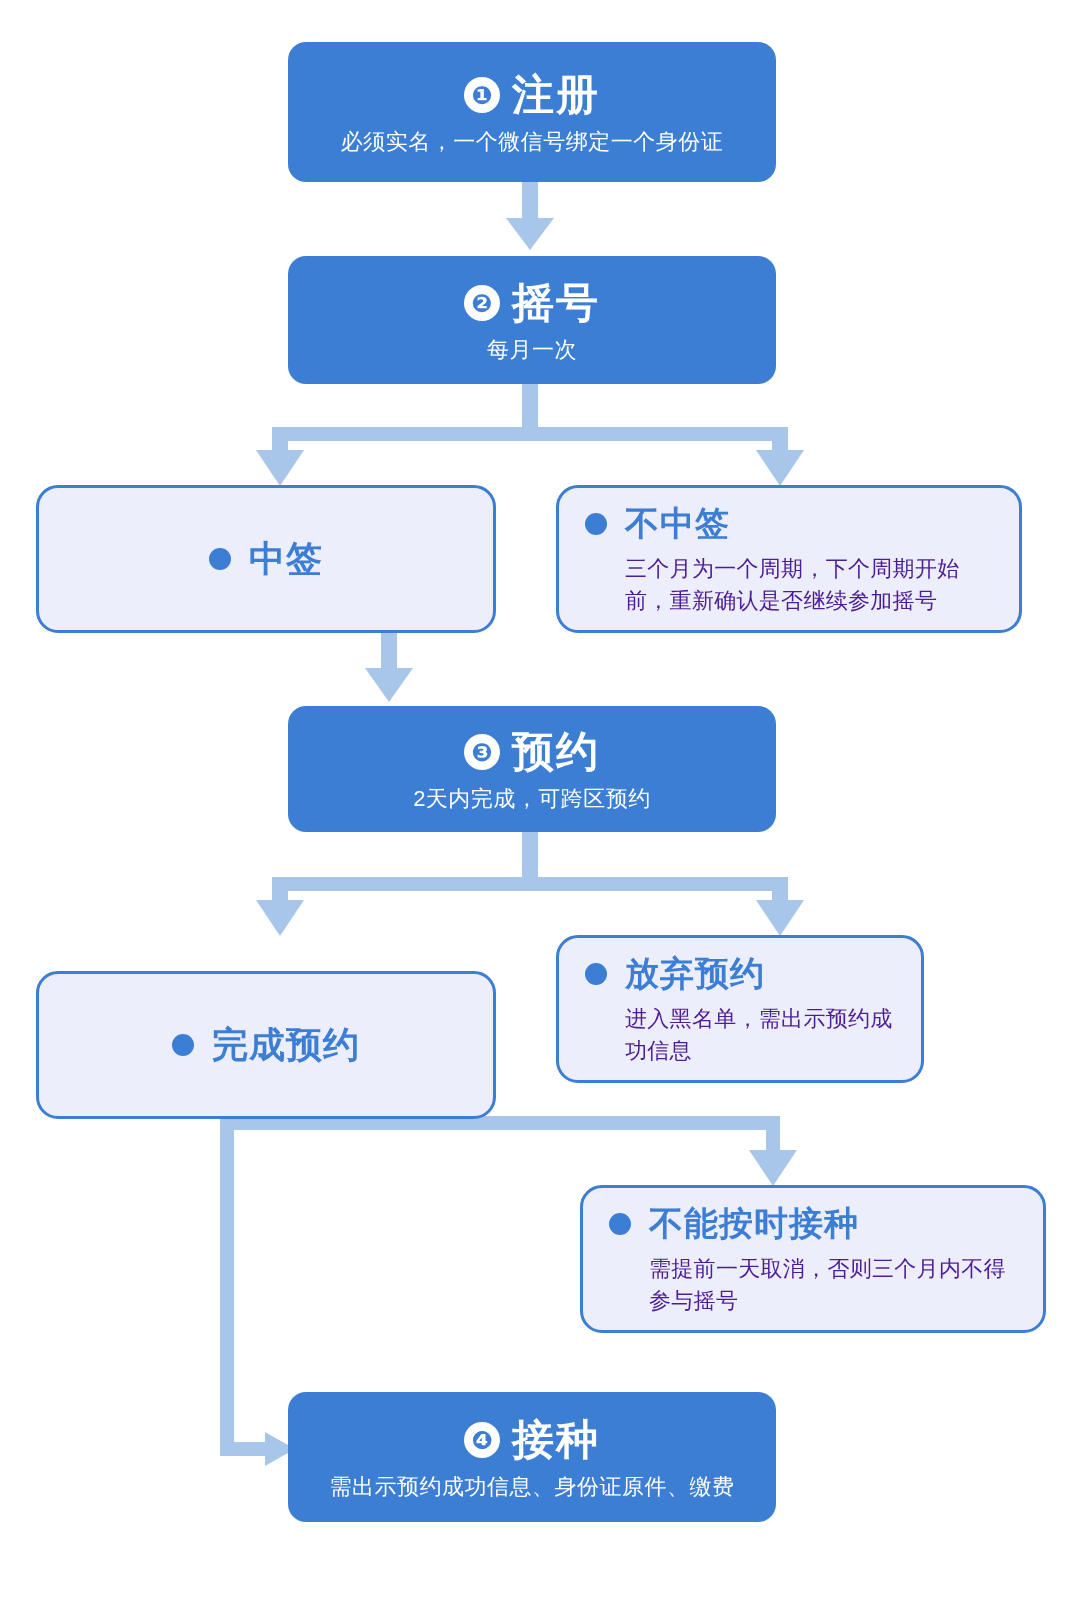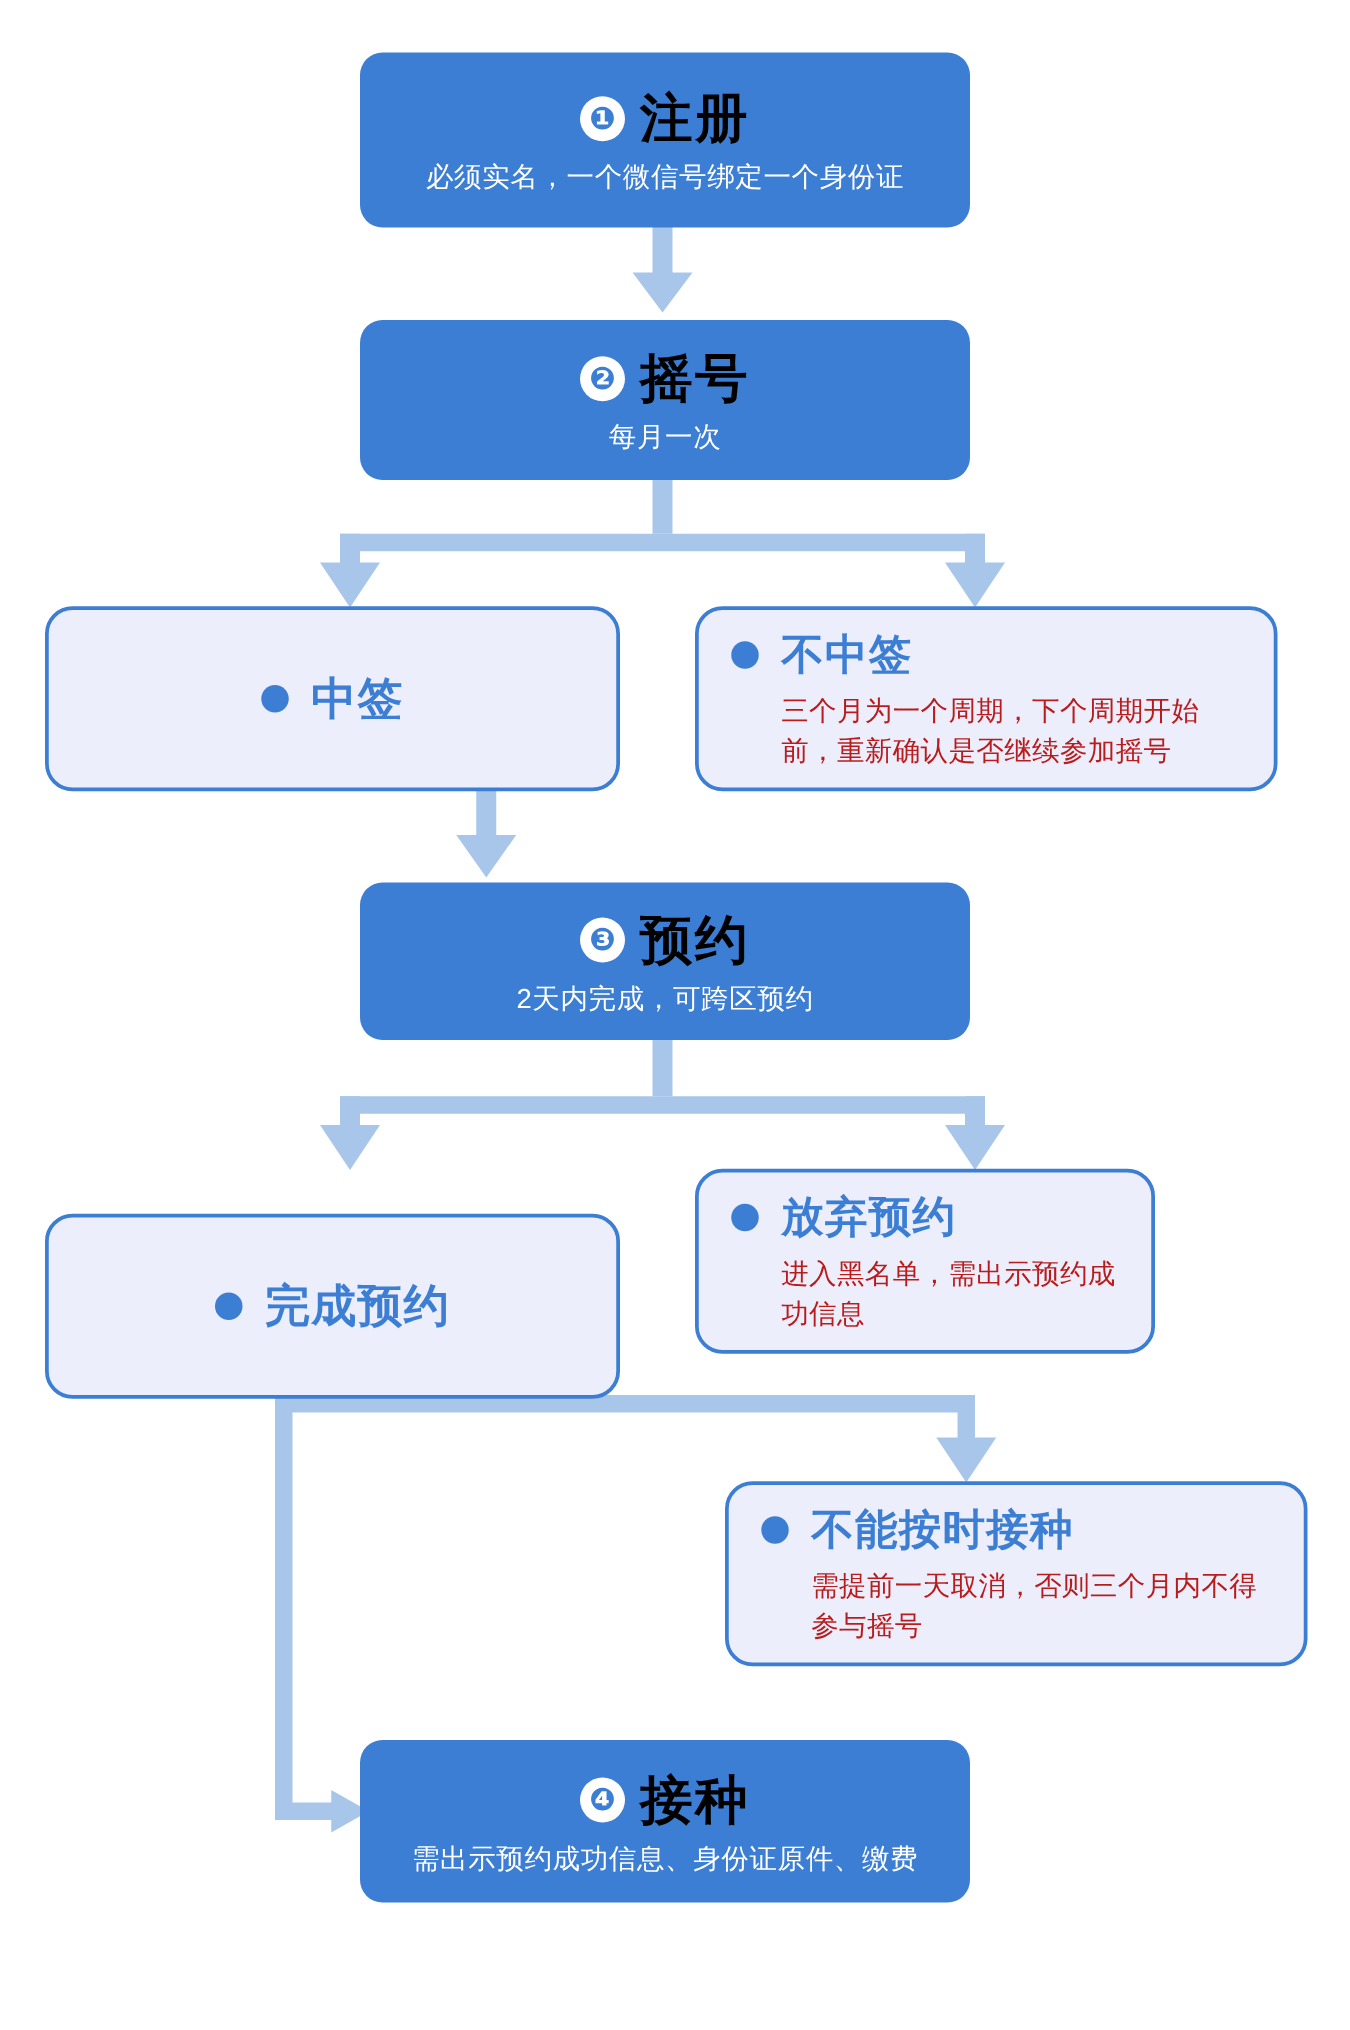--- a/index.html
+++ b/index.html
@@ -53,21 +53,21 @@
     font-size: 25px;
     font-weight: bold;
     line-height: 36px;
     text-align: center;
     flex: 0 0 auto;
   }
   .step-title {
     font-size: 42px;
     font-weight: bold;
     letter-spacing: 2px;
-    color: #000000;
+    color: #ffffff;
   }
   .step-sub {
     font-size: 22px;
     color: #ffffff;
     margin-top: 4px;
     letter-spacing: 0.5px;
     white-space: nowrap;
   }
 
   
@@ -102,21 +102,21 @@
   }
   .outcome-title {
     font-size: 34px;
     font-weight: bold;
     color: #3b7ed4;
     letter-spacing: 1px;
   }
   .outcome-desc {
     font-size: 22px;
     line-height: 1.45;
-    color: #b91c1c;
+    color: #4c1d95;
     margin-top: 6px;
     margin-left: 40px;
     letter-spacing: 0.3px;
   }
   .outcome-box.centered .outcome-title { font-size: 36px; }
 </style>
 </head>
 <body>
 
 <div id="chart">

